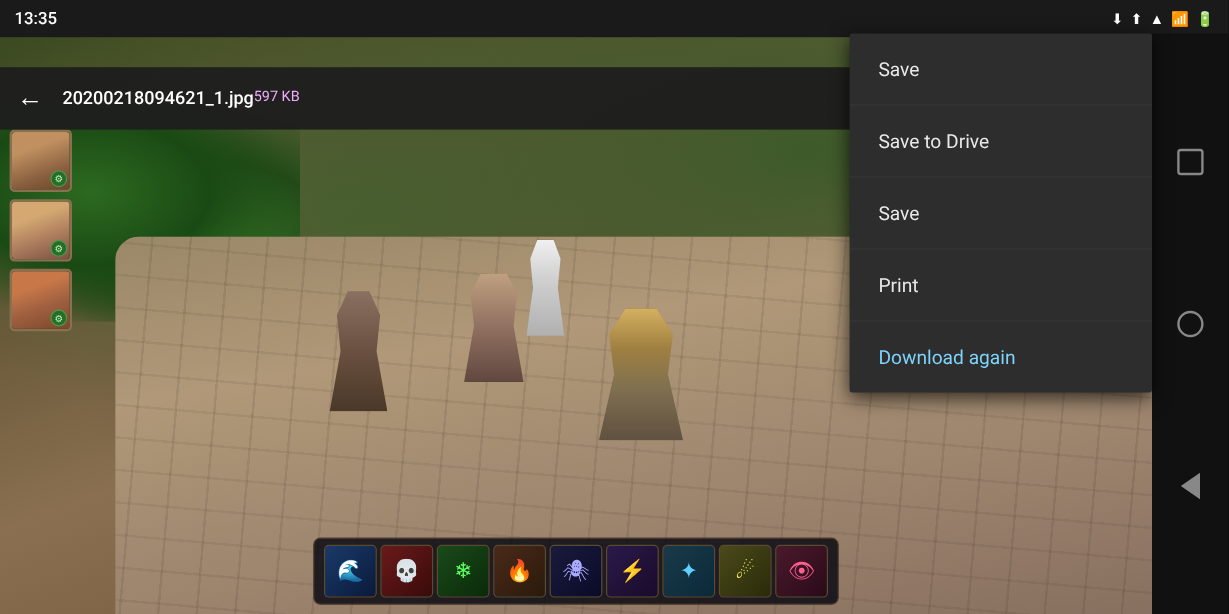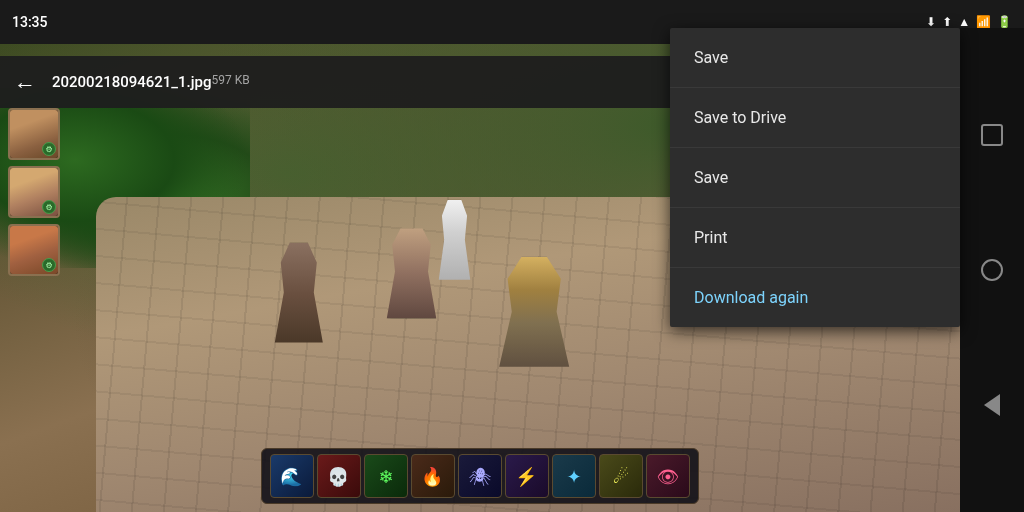--- a/index.html
+++ b/index.html
@@ -9,21 +9,21 @@
       background: #000;
       font-family: 'Roboto', Arial, sans-serif;
       overflow: hidden;
       position: relative;
     }
 
     
     .status-bar {
       position: absolute;
       top: 0; left: 0; right: 0;
-      height: 44px;
+      height: 31px;
       background: #1a1a1a;
       display: flex;
       align-items: center;
       justify-content: space-between;
       padding: 0 12px;
       z-index: 100;
     }
     .status-time {
       color: #fff;
       font-size: 14px;
@@ -60,21 +60,21 @@
     .file-info {
       display: flex;
       flex-direction: row;
     }
     .file-name {
       color: #fff;
       font-size: 15px;
       font-weight: 500;
     }
     .file-size {
-      color: #a3a3a3;
+      color: #f0abfc;
       font-size: 12px;
     }
 
     
     .image-area {
       position: absolute;
       top: 28px; left: 0;
       width: 960px;
       height: 484px;
       background: #2a2a2a;
@@ -232,21 +232,21 @@
     .action-slot.s5 { background: linear-gradient(135deg, #1a1a3a 0%, #0a0a2a 100%); color: #aaaaff; }
     .action-slot.s6 { background: linear-gradient(135deg, #2a1a4a 0%, #1a0a2a 100%); color: #a060ff; }
     .action-slot.s7 { background: linear-gradient(135deg, #1a3a4a 0%, #0a2a3a 100%); color: #60d0ff; }
     .action-slot.s8 { background: linear-gradient(135deg, #4a4a1a 0%, #2a2a0a 100%); color: #ffff60; }
     .action-slot.s9 { background: linear-gradient(135deg, #4a1a2a 0%, #2a0a1a 100%); color: #ff6090; }
 
     
     .context-menu {
       position: absolute;
       top: 28px; right: 64px;
-      width: 290px;
+      width: 252px;
       background: #2d2d2d;
       border-radius: 2px;
       z-index: 200;
       box-shadow: 0 4px 16px rgba(0,0,0,0.7);
     }
     .menu-item {
       padding: 20px 24px;
       color: #e8e8e8;
       font-size: 16px;
       cursor: pointer;

